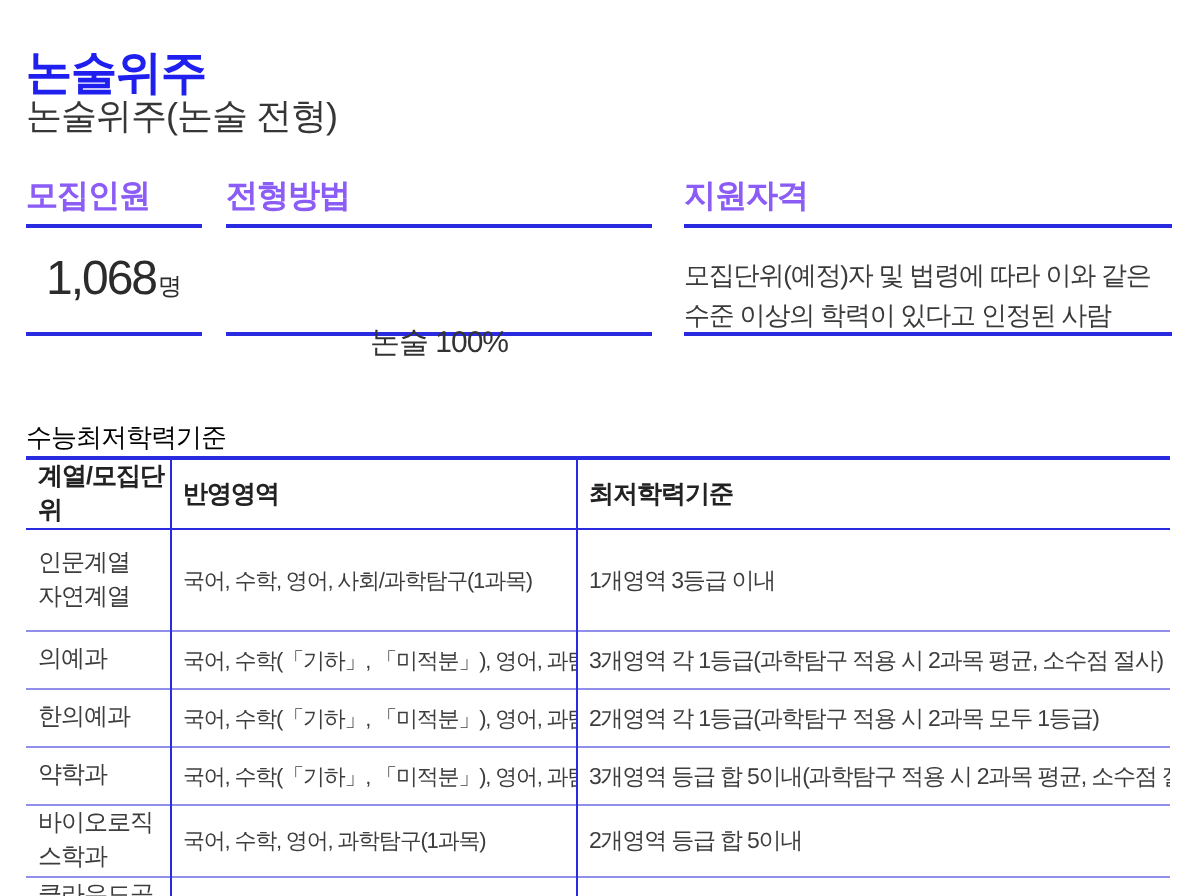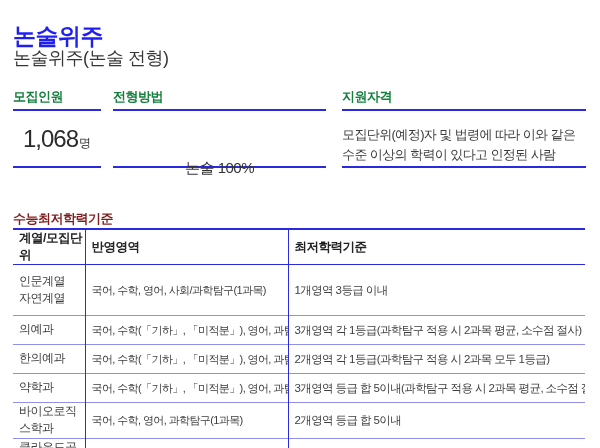--- a/index.html
+++ b/index.html
@@ -22,39 +22,39 @@
     font-size: 18px; color: #363636; letter-spacing: -0.5px;
   }
 
   
   .summary { position: absolute; left: 13px; top: 88px; display: flex; }
   .sbox { border-bottom: 2px solid #2a2ae0; height: 80px; box-sizing: border-box; display: flex; flex-direction: column; }
   .sbox-quota  { width: 88px; }
   .sbox-method { width: 213px; margin-left: 12px; gap: 48px; }
   .sbox-elig   { width: 244px; margin-left: 16px; }
   .sbox-label {
-    font-size: 13px; font-weight: 700; color: #15803d;
+    font-size: 16px; font-weight: 700; color: #8b5cf6;
     padding-bottom: 3px; border-bottom: 2px solid #2a2ae0;
     letter-spacing: -0.5px;
   }
   .sbox-value { flex: 1; display: flex; align-items: center; }
   .sbox-quota .sbox-value { justify-content: center; }
   .quota-group { display: flex; align-items: baseline; }
   .quota-big { font-size: 24px; color: #2b2b2b; letter-spacing: -1px; }
   .quota-unit { font-size: 12px; color: #2b2b2b; margin-left: 1px; }
   .sbox-method .sbox-value { justify-content: center; font-size: 15px; color: #333; letter-spacing: -0.5px; }
   .sbox-elig .sbox-value {
     align-items: flex-start; padding-top: 14px;
     font-size: 13px; line-height: 1.5; color: #3a3a3a; letter-spacing: -0.6px;
   }
 
   
   .section-title {
     position: absolute; left: 13px; top: 210px;
-    font-size: 13px; font-weight: 700; color: #7f1d1d; letter-spacing: -0.5px;
+    font-size: 13px; font-weight: 400; color: #000000; letter-spacing: -0.5px;
   }
   table.criteria {
     position: absolute; left: 13px; top: 228px;
     width: 572px; border-collapse: collapse; table-layout: fixed;
     border-top: 2px solid #2a2ae0; border-bottom: 2px solid #2a2ae0;
   }
   .criteria col.c1 { width: 72px; }
   .criteria col.c2 { width: 203px; }
   .criteria col.c3 { width: 297px; }
   .criteria th {

